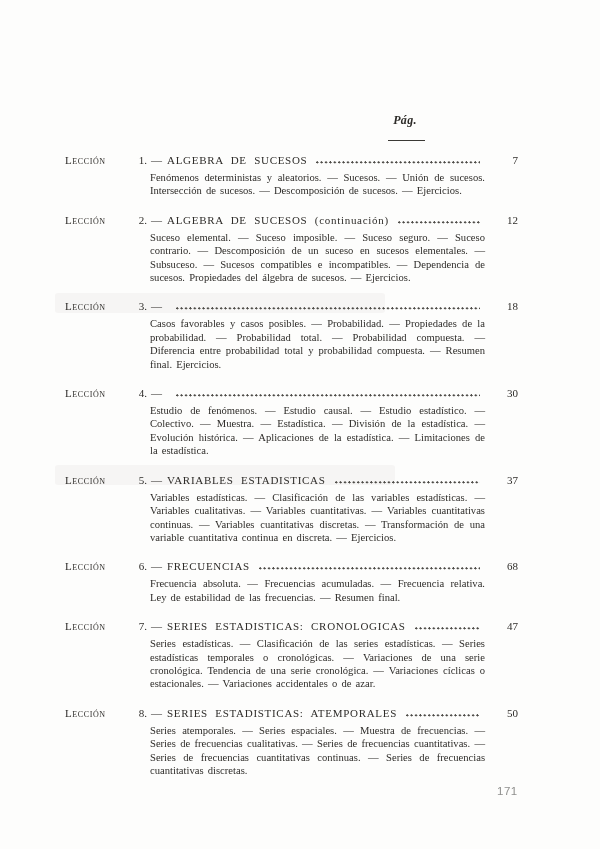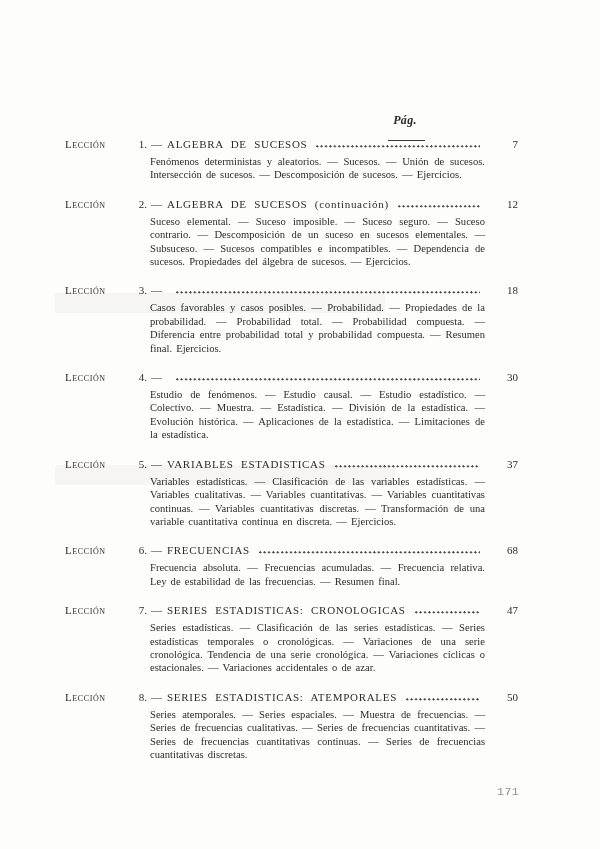--- a/index.html
+++ b/index.html
@@ -46,21 +46,21 @@
     position: absolute;
     top: 140px;
     right: 71px;
     width: 37px;
     border-top: 1.2px solid #3b3935;
   }
 
   
   .entries {
     position: absolute;
-    top: 137px;
+    top: 153px;
     left: 65px;
     width: 453px;
   }
   .entry { margin-bottom: 15px; }
   .head {
     display: flex;
     align-items: baseline;
     font-size: 11px;
     line-height: 14px;
     white-space: nowrap;
@@ -109,21 +109,21 @@
     line-height: 13.4px;
     text-align: justify;
     word-spacing: 1.5px;
   }
 
   
   .folio {
     position: absolute;
     top: 785px;
     left: 497px;
-    font-family: Liberation Mono, monospace;
+    font-family: Liberation Sans, sans-serif;
     font-size: 11.5px;
     color: #8f8f8d;
     letter-spacing: 0.5px;
   }
 </style>
 </head>
 <body>
 
 <div class="page">
 

